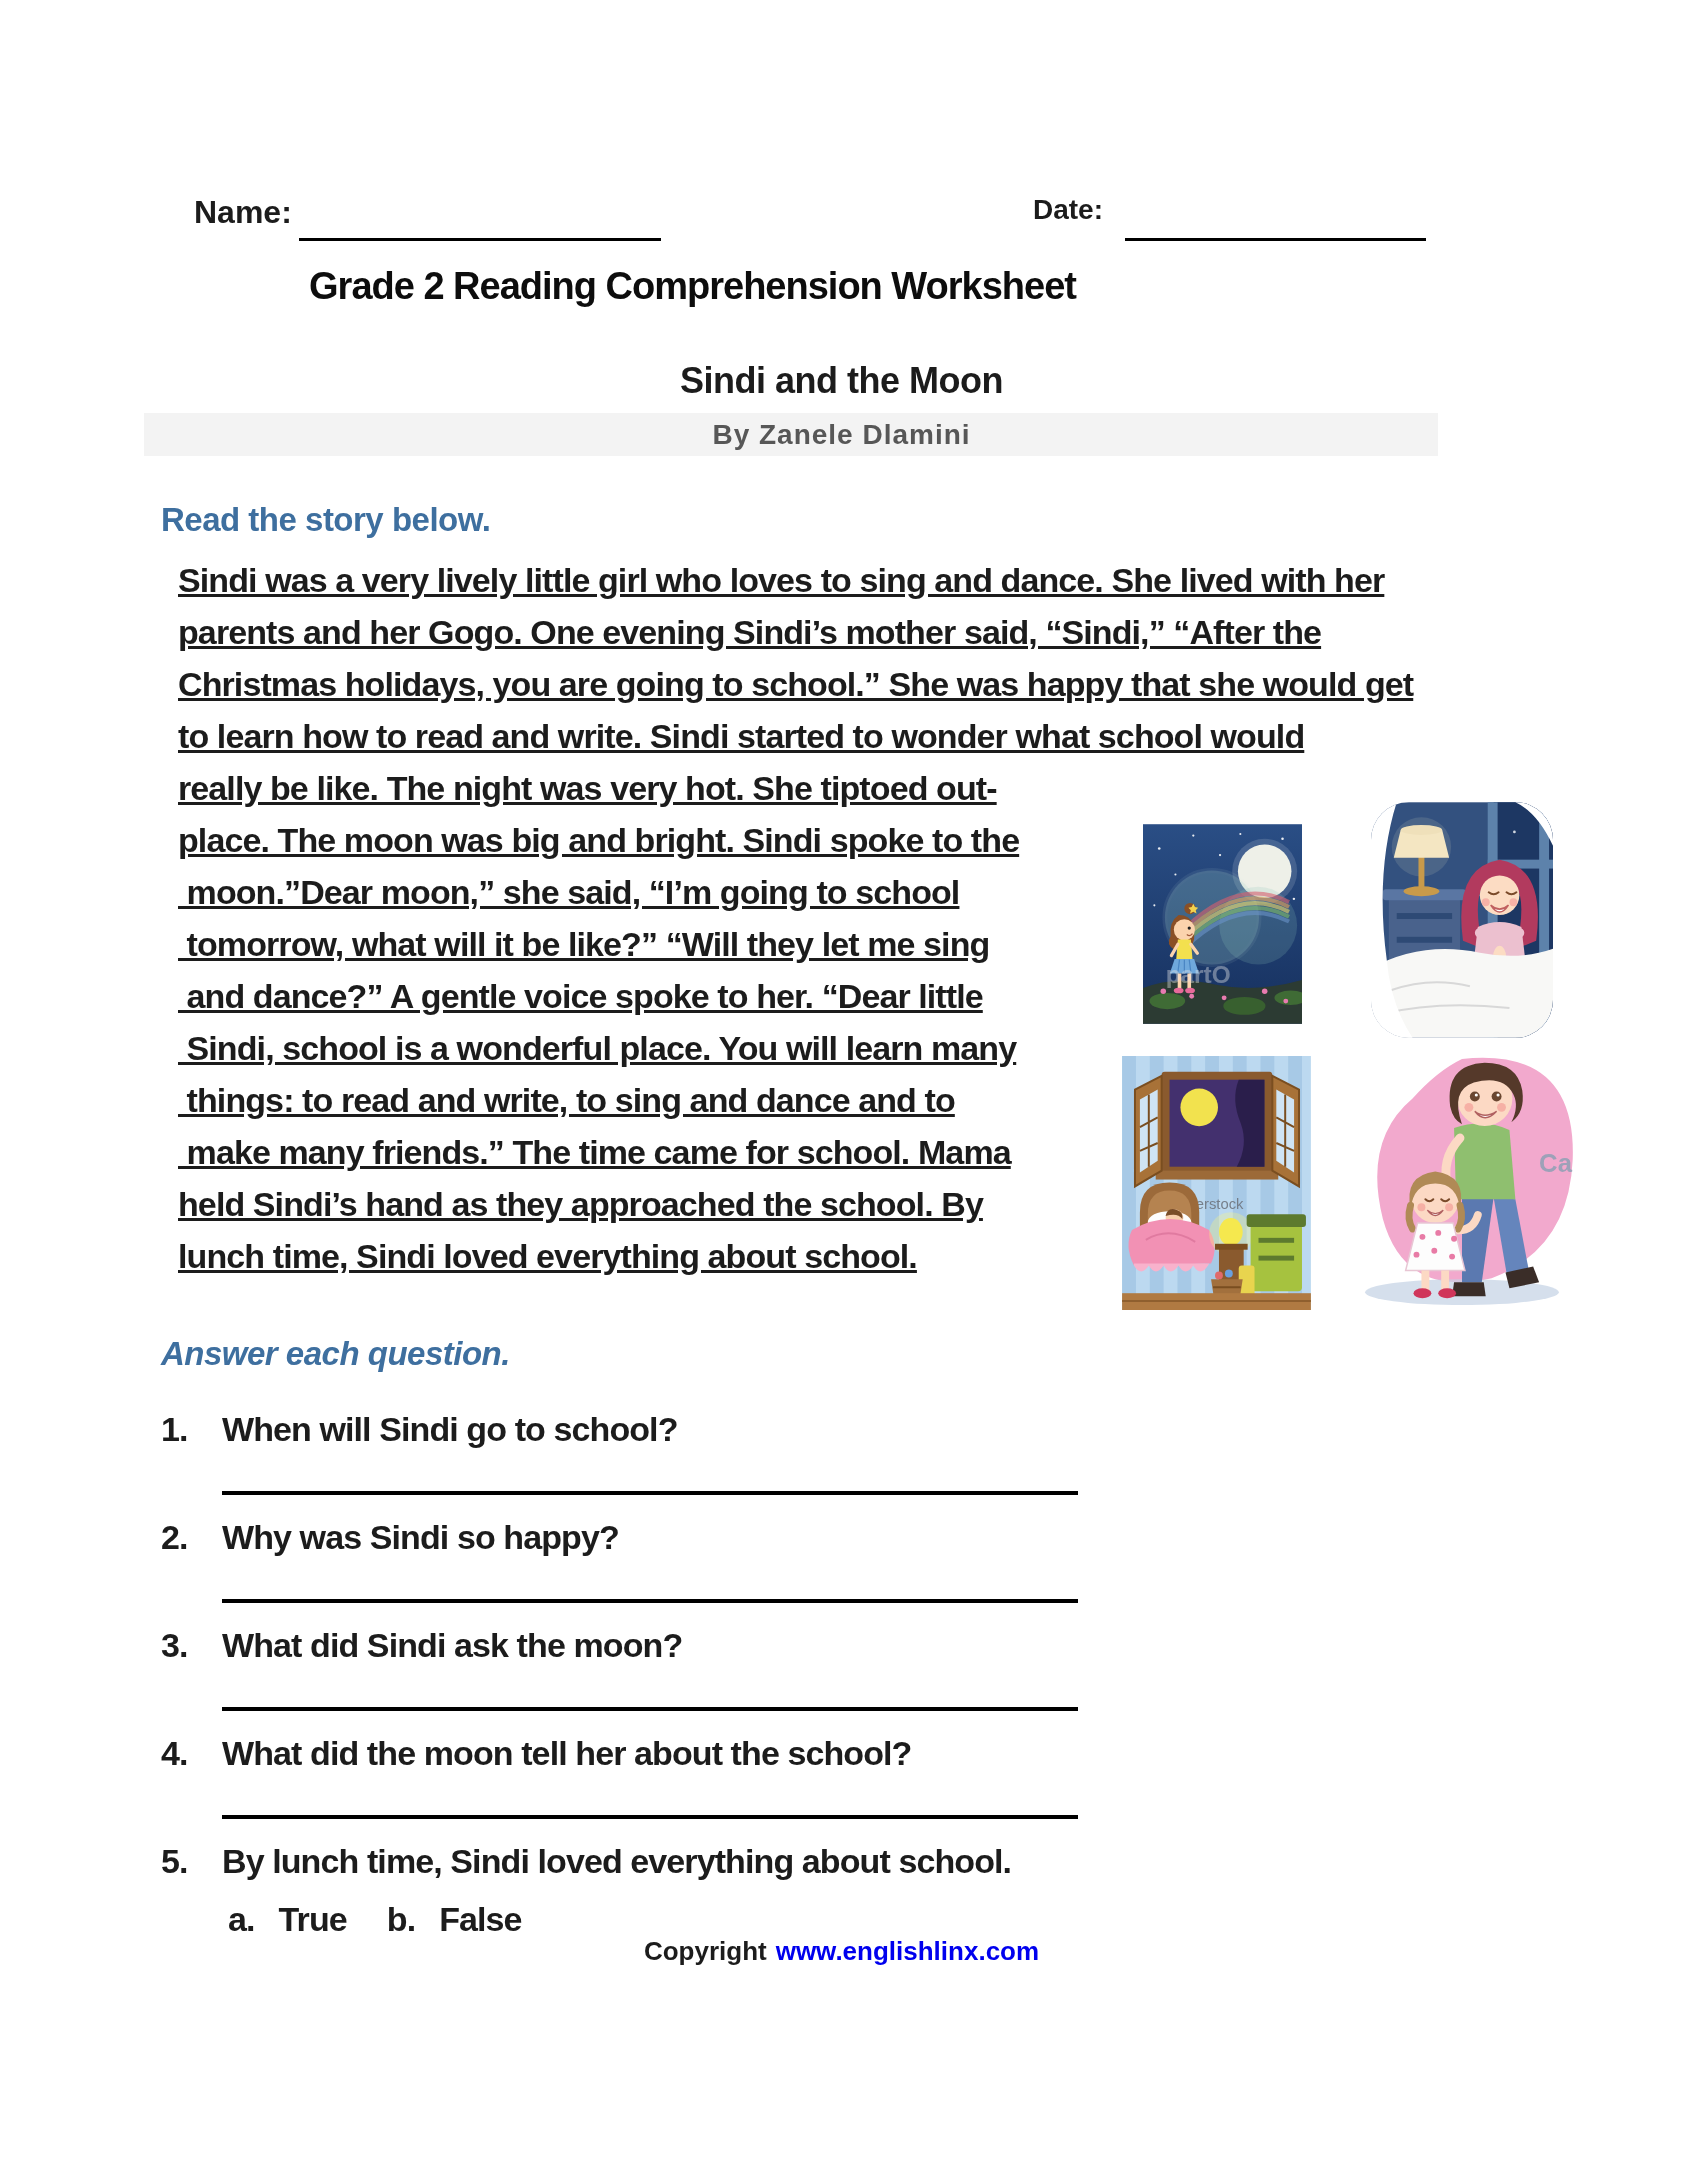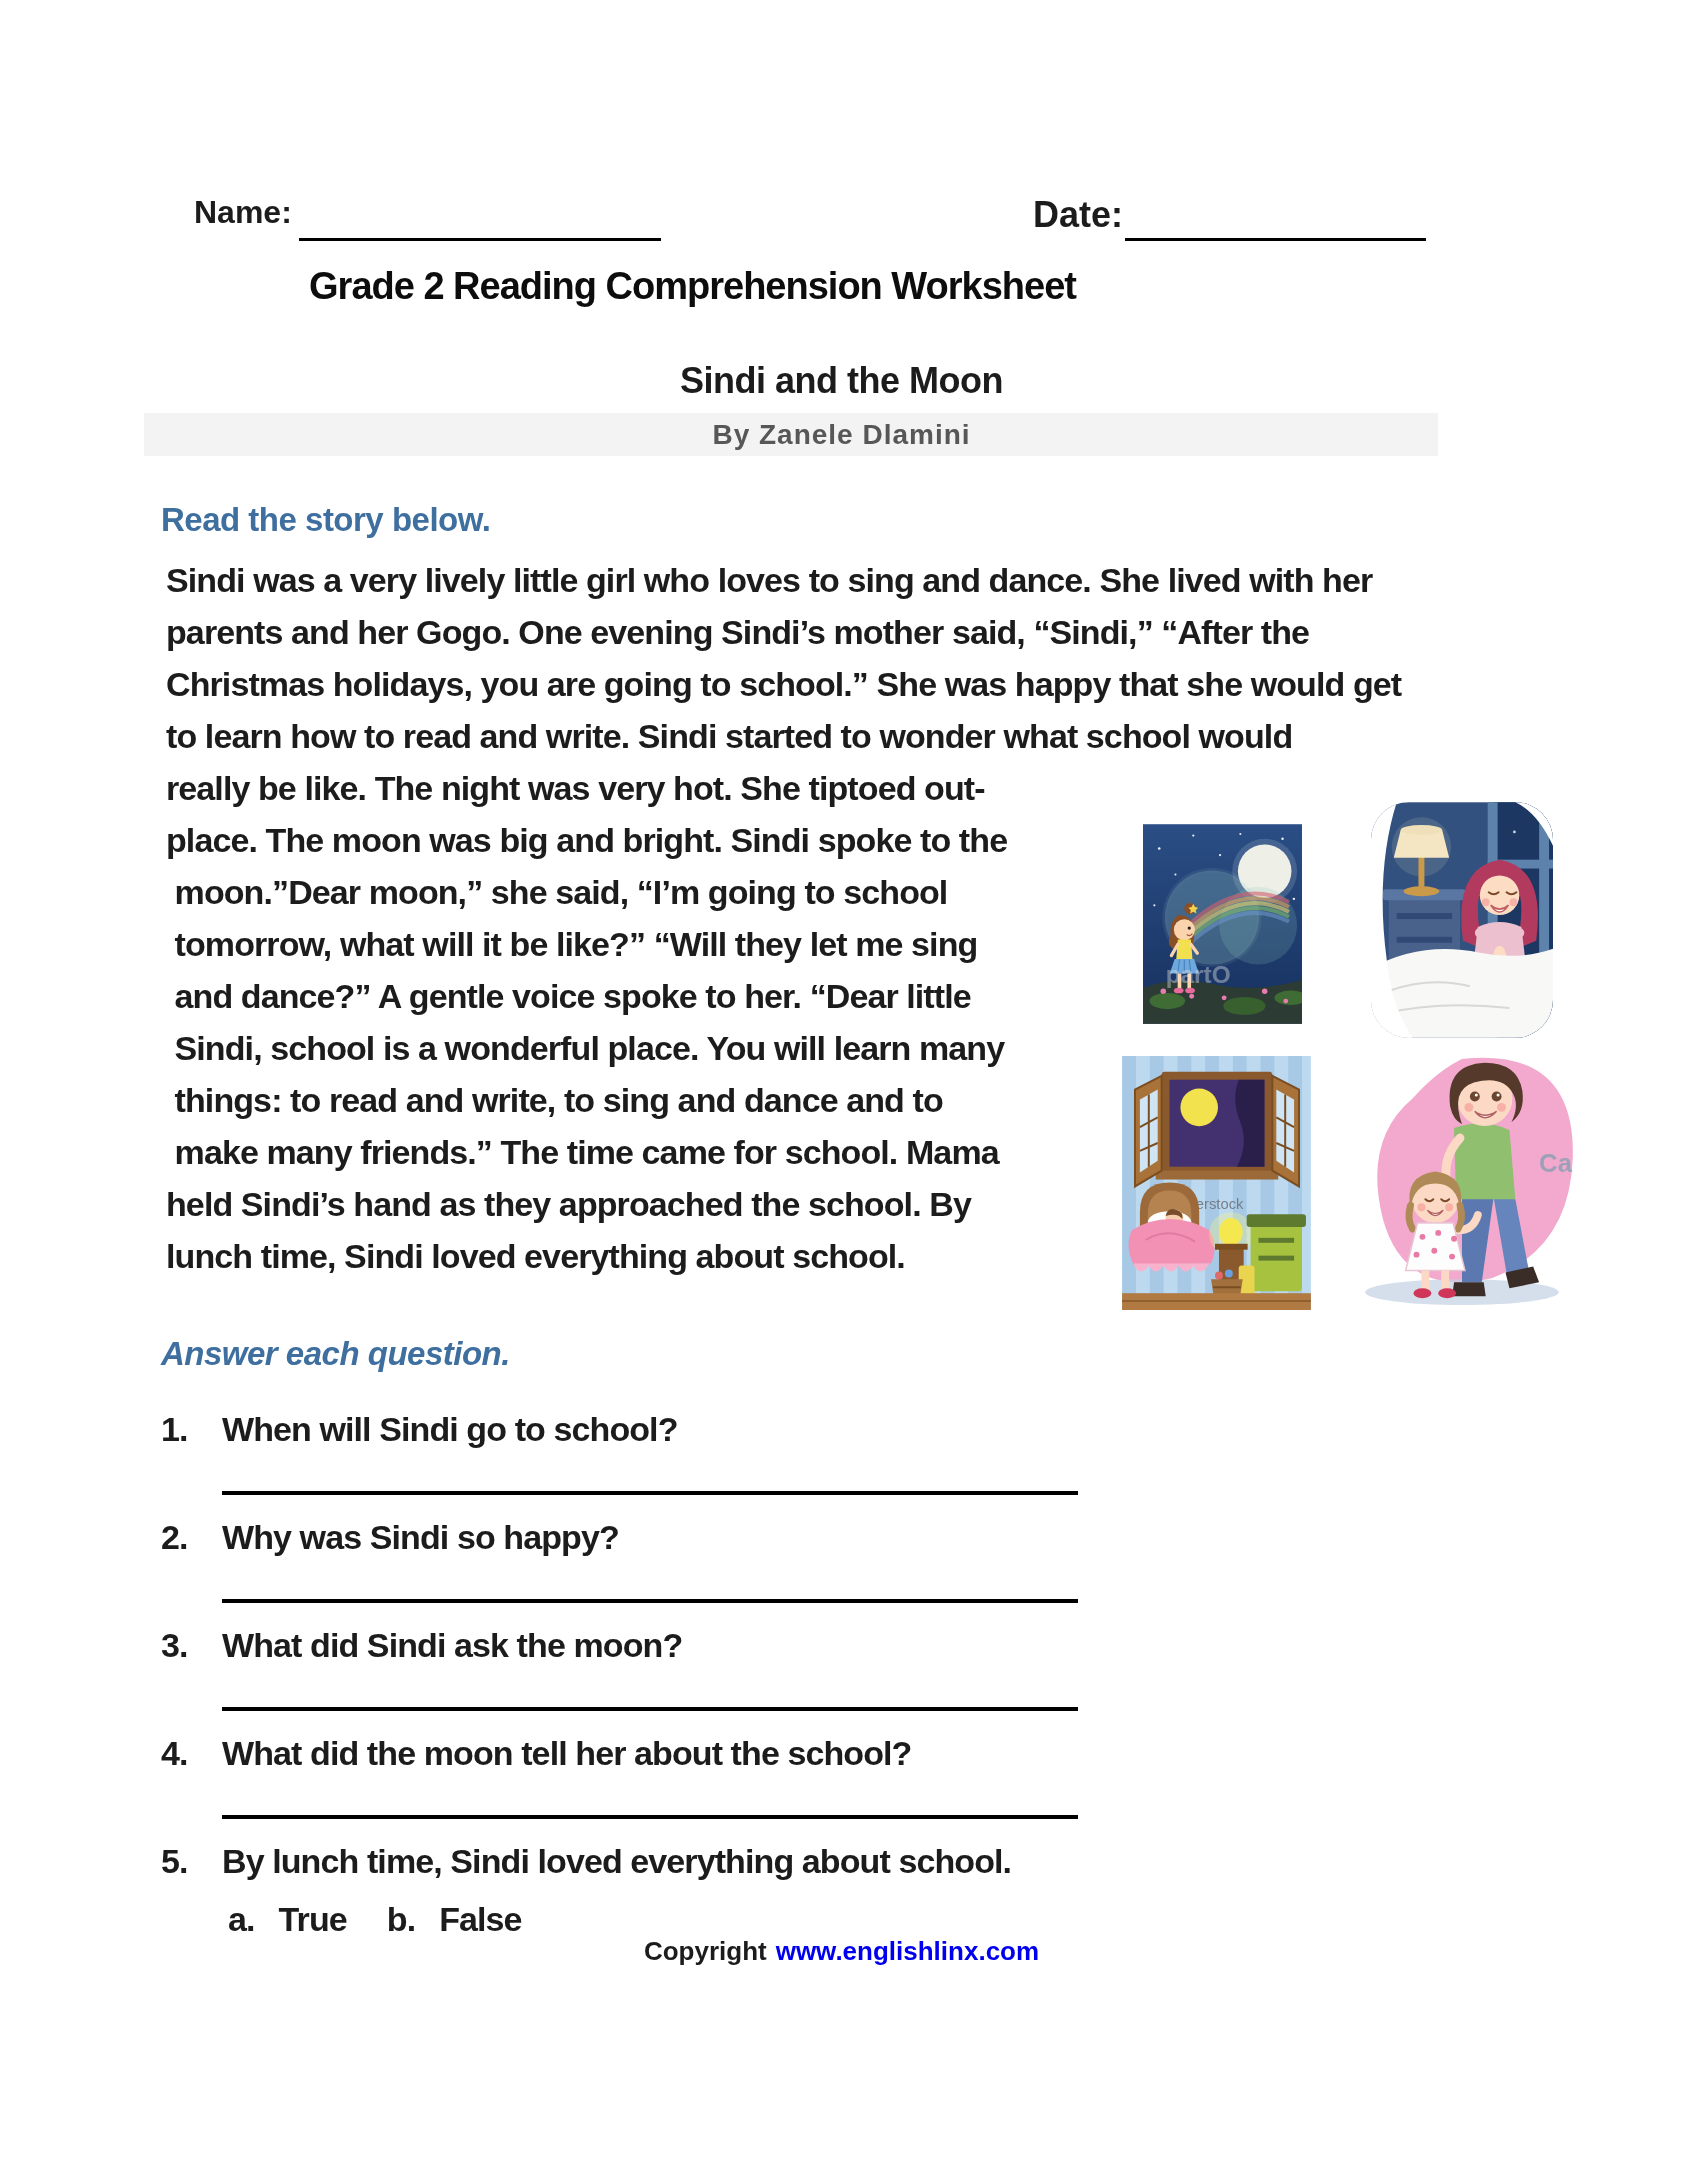--- a/index.html
+++ b/index.html
@@ -15,33 +15,33 @@
     --text: #1c1c1c;
     --bar: #f3f3f3;
     --byline: #575757;
     --link: #0000ee;
   }
   .abs { position: absolute; }
 
   
   #name-label  { left: 194px;  top: 194px; font-size: 32px; font-weight: 700; }
   #name-line   { left: 299px;  top: 194px; width: 362px; height: 44px; border-bottom: 3px solid #000; }
-  #date-label  { left: 1033px; top: 194px; font-size: 36px; font-weight: 700; }
+  #date-label  { left: 1033px; top: 194px; font-size: 28px; font-weight: 700; }
   #date-line   { left: 1125px; top: 194px; width: 301px; height: 44px; border-bottom: 3px solid #000; }
 
   #main-title  { left: 0; top: 265px; width: 1385px; text-align: center; font-size: 38px; font-weight: 700; letter-spacing: -1px; color:#0d0d0d; }
   #story-title { left: 0; top: 360px; width: 1683px; text-align: center; font-size: 36px; font-weight: 700; letter-spacing: -0.5px; }
   #byline-bar  { left: 144px; top: 413px; width: 1294px; height: 43px; background: var(--bar); }
   #byline      { left: 0; top: 413px; width: 1683px; height: 43px; line-height: 43px; text-align: center;
                  font-size: 28px; font-weight: 700; letter-spacing: 1px; color: var(--byline); }
 
   #read-heading   { left: 161px; top: 501px;  font-size: 33px; font-weight: 700; color: var(--blue); letter-spacing: -0.5px; }
   #answer-heading { left: 161px; top: 1335px; font-size: 33px; font-weight: 700; color: var(--blue); letter-spacing: -0.5px; font-style: italic; }
 
-  #story-text { left: 166px; top: 554px; width: 1386px; }
+  #story-text { left: 178px; top: 554px; width: 1386px; text-decoration: underline; }
   .story-line { font-size: 34px; font-weight: 700; line-height: 52px; white-space: pre; letter-spacing: -0.9px; color: var(--text); }
 
   
   .story-img { position: absolute; }
   #image-1 { left: 1143px; top: 802px;  width: 159px; height: 244px; text-decoration: underline; }
   #image-2 { left: 1371px; top: 802px;  width: 182px; height: 236px; border-radius: 38px; overflow: hidden; }
   #image-3 { left: 1122px; top: 1056px; width: 189px; height: 254px; }
   #image-4 { left: 1343px; top: 1049px; width: 234px; height: 261px; text-align: right; }
   .story-img svg { display: block; width: 100%; height: 100%; }
 

